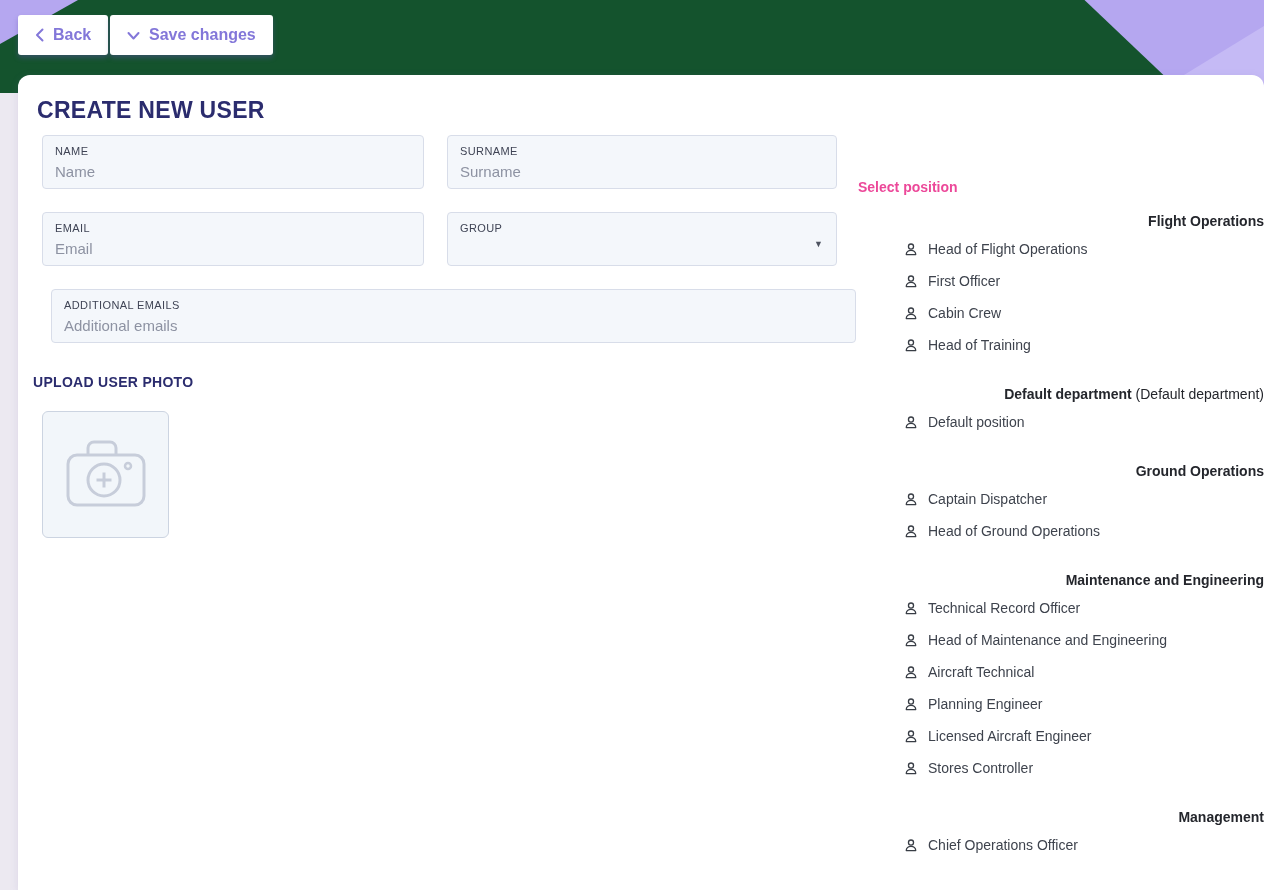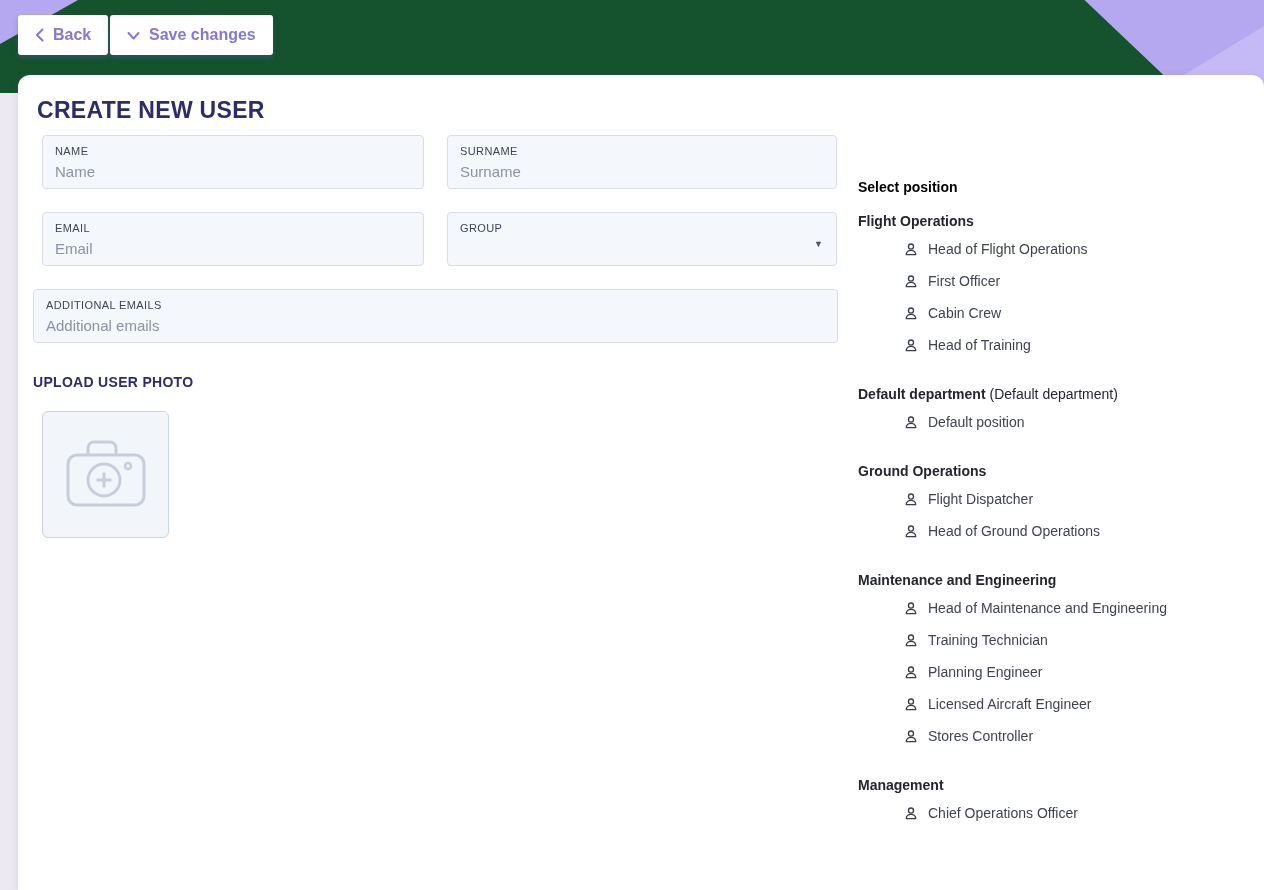--- a/index.html
+++ b/index.html
@@ -44,21 +44,21 @@
   .content{display:flex;}
   .form-col{width:805px;flex:0 0 805px;}
   
   .form-row{display:flex;gap:23px;margin:0 0 23px 9px;}
   .field{
     background:#f4f7fb;border:1px solid #d8dde9;border-radius:4px;
     height:54px;box-sizing:border-box;padding:8px 12px 0 12px;position:relative;
   }
   .form-row .field:first-child{flex:0 0 382px;}
   .form-row .field:last-child{flex:0 0 390px;}
-  .field.wide{width:805px;margin:0 0 0 0;}
+  .field.wide{width:805px;margin:0 0 0 18px;}
   .field-label{
     font-size:11px;letter-spacing:.4px;color:#3f4455;line-height:14px;
     margin-bottom:3px;white-space:nowrap;
   }
   .field-input{
     display:block;width:100%;border:none;background:transparent;outline:none;
     font-size:15px;color:#333a48;padding:2px 0 0 0;
     font-family:"Liberation Sans", sans-serif;
   }
   .field-input::placeholder{color:#8d92a2;opacity:1;}
@@ -72,25 +72,25 @@
     color:#2b2c6e;line-height:16px;
   }
   .upload-box{
     margin:21px 0 0 9px;width:127px;height:127px;box-sizing:border-box;
     background:#f2f6fa;border:1px solid #ccd4e1;border-radius:6px;
     display:flex;align-items:center;justify-content:center;cursor:pointer;
   }
   
   .positions{flex:1;margin-left:20px;padding-top:42px;}
   .pos-title{
-    font-size:14px;font-weight:700;color:#000000;line-height:20px;
+    font-size:14px;font-weight:700;color:#ec4899;line-height:20px;
     margin:0 0 14px 0;
   }
   .pos-section{margin-bottom:23px;}
-  .pos-header{font-size:14px;line-height:20px;color:#24262c;margin:0 0 2px 0;}
+  .pos-header{font-size:14px;line-height:20px;color:#24262c;margin:0 0 2px 0;text-align:right;}
   .pos-name{font-weight:700;}
   .pos-suffix{font-weight:400;}
   .pos-item{
     height:32px;display:flex;align-items:center;gap:10px;
     padding-left:46px;cursor:pointer;
   }
   .pos-item .icon{display:flex;align-items:center;}
   .pos-item-label{font-size:14px;color:#3e434d;line-height:18px;}
 </style>
 </head>
@@ -220,51 +220,60 @@
           </div>
           <div class="pos-section">
             <div class="pos-header"><span class="pos-name">Ground Operations</span><span class="pos-suffix"></span></div>
             <div class="pos-item">
               <span class="icon">
                 <svg width="14" height="15" viewBox="0 0 16 16" fill="none" stroke="#383d45" stroke-width="1.5">
                   <circle cx="8" cy="4.6" r="2.9"></circle>
                   <path d="M2.6 13.8 a5.4 4.9 0 0 1 10.8 0 Z" stroke-linejoin="round"></path>
                 </svg>
               </span>
-              <span class="pos-item-label">Flight Dispatcher</span>
+              <span class="pos-item-label">Captain Dispatcher</span>
             </div>
             <div class="pos-item">
               <span class="icon">
                 <svg width="14" height="15" viewBox="0 0 16 16" fill="none" stroke="#383d45" stroke-width="1.5">
                   <circle cx="8" cy="4.6" r="2.9"></circle>
                   <path d="M2.6 13.8 a5.4 4.9 0 0 1 10.8 0 Z" stroke-linejoin="round"></path>
                 </svg>
               </span>
               <span class="pos-item-label">Head of Ground Operations</span>
             </div>
           </div>
           <div class="pos-section">
             <div class="pos-header"><span class="pos-name">Maintenance and Engineering</span><span class="pos-suffix"></span></div>
             <div class="pos-item">
               <span class="icon">
                 <svg width="14" height="15" viewBox="0 0 16 16" fill="none" stroke="#383d45" stroke-width="1.5">
                   <circle cx="8" cy="4.6" r="2.9"></circle>
                   <path d="M2.6 13.8 a5.4 4.9 0 0 1 10.8 0 Z" stroke-linejoin="round"></path>
                 </svg>
               </span>
+              <span class="pos-item-label">Technical Record Officer</span>
+            </div>
+            <div class="pos-item">
+              <span class="icon">
+                <svg width="14" height="15" viewBox="0 0 16 16" fill="none" stroke="#383d45" stroke-width="1.5">
+                  <circle cx="8" cy="4.6" r="2.9"></circle>
+                  <path d="M2.6 13.8 a5.4 4.9 0 0 1 10.8 0 Z" stroke-linejoin="round"></path>
+                </svg>
+              </span>
               <span class="pos-item-label">Head of Maintenance and Engineering</span>
             </div>
             <div class="pos-item">
               <span class="icon">
                 <svg width="14" height="15" viewBox="0 0 16 16" fill="none" stroke="#383d45" stroke-width="1.5">
                   <circle cx="8" cy="4.6" r="2.9"></circle>
                   <path d="M2.6 13.8 a5.4 4.9 0 0 1 10.8 0 Z" stroke-linejoin="round"></path>
                 </svg>
               </span>
-              <span class="pos-item-label">Training Technician</span>
+              <span class="pos-item-label">Aircraft Technical</span>
             </div>
             <div class="pos-item">
               <span class="icon">
                 <svg width="14" height="15" viewBox="0 0 16 16" fill="none" stroke="#383d45" stroke-width="1.5">
                   <circle cx="8" cy="4.6" r="2.9"></circle>
                   <path d="M2.6 13.8 a5.4 4.9 0 0 1 10.8 0 Z" stroke-linejoin="round"></path>
                 </svg>
               </span>
               <span class="pos-item-label">Planning Engineer</span>
             </div>

